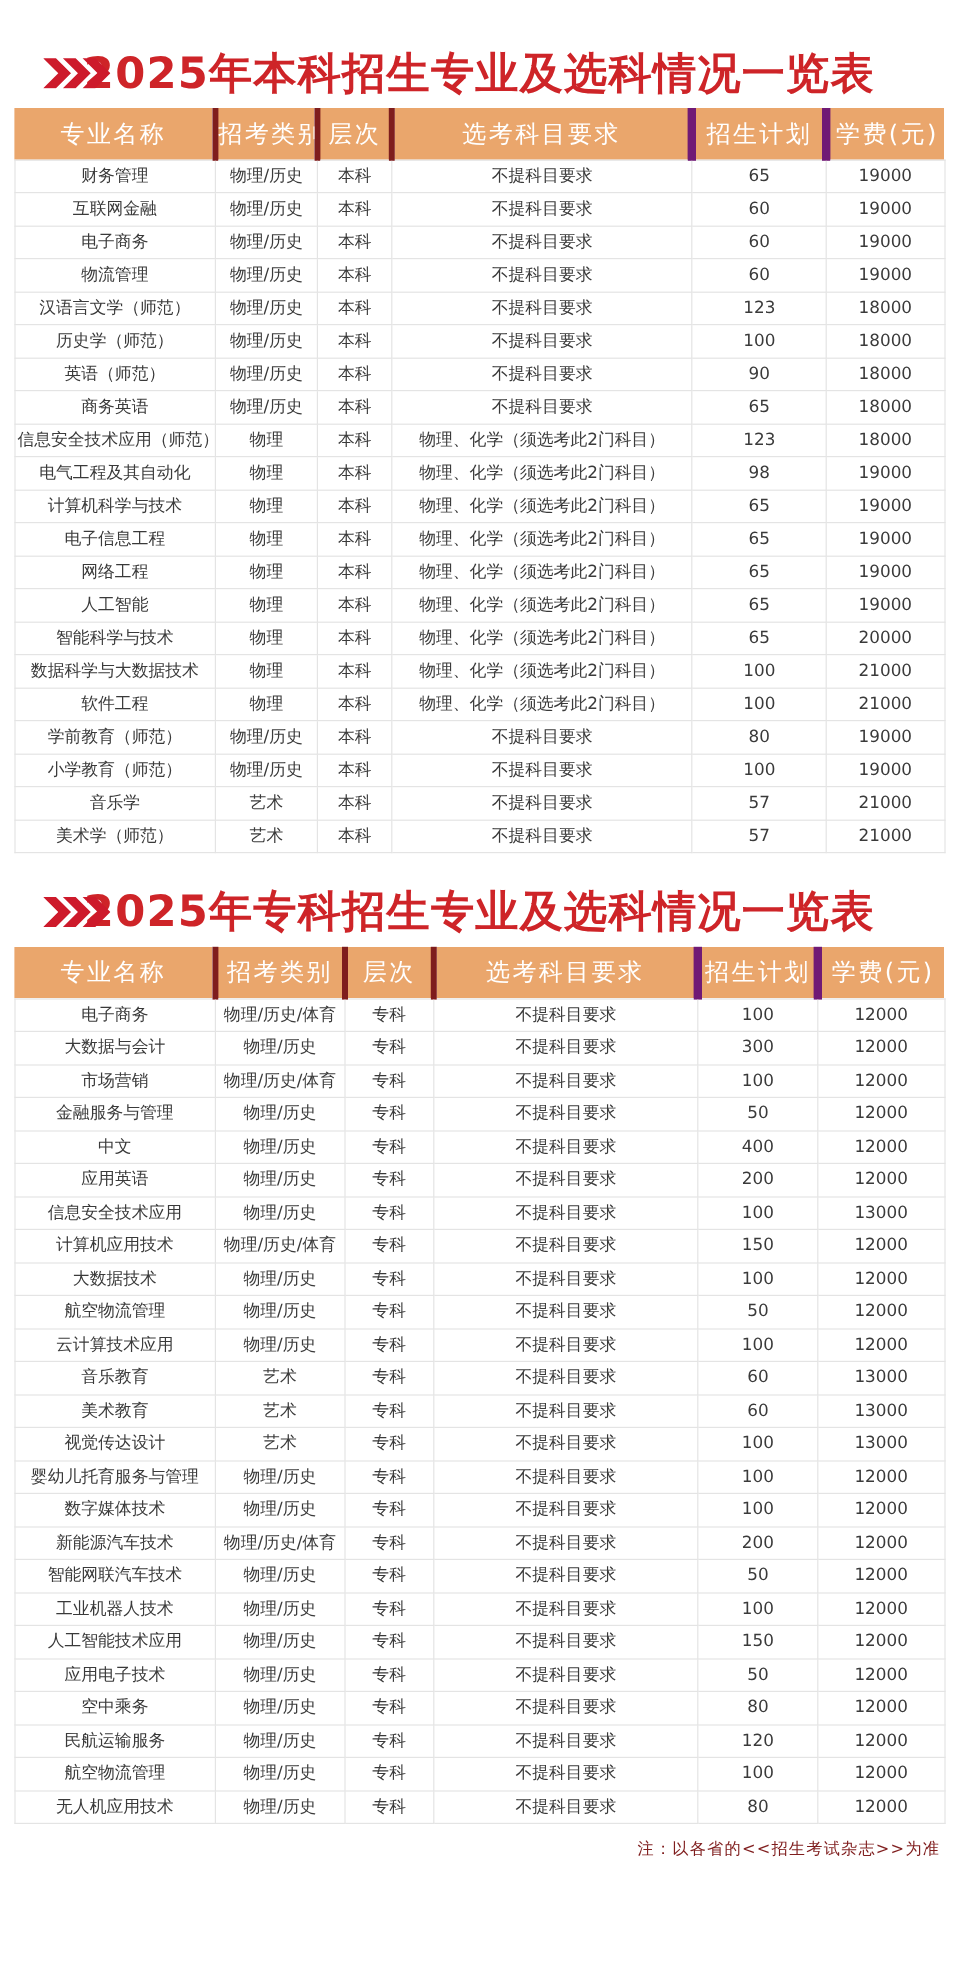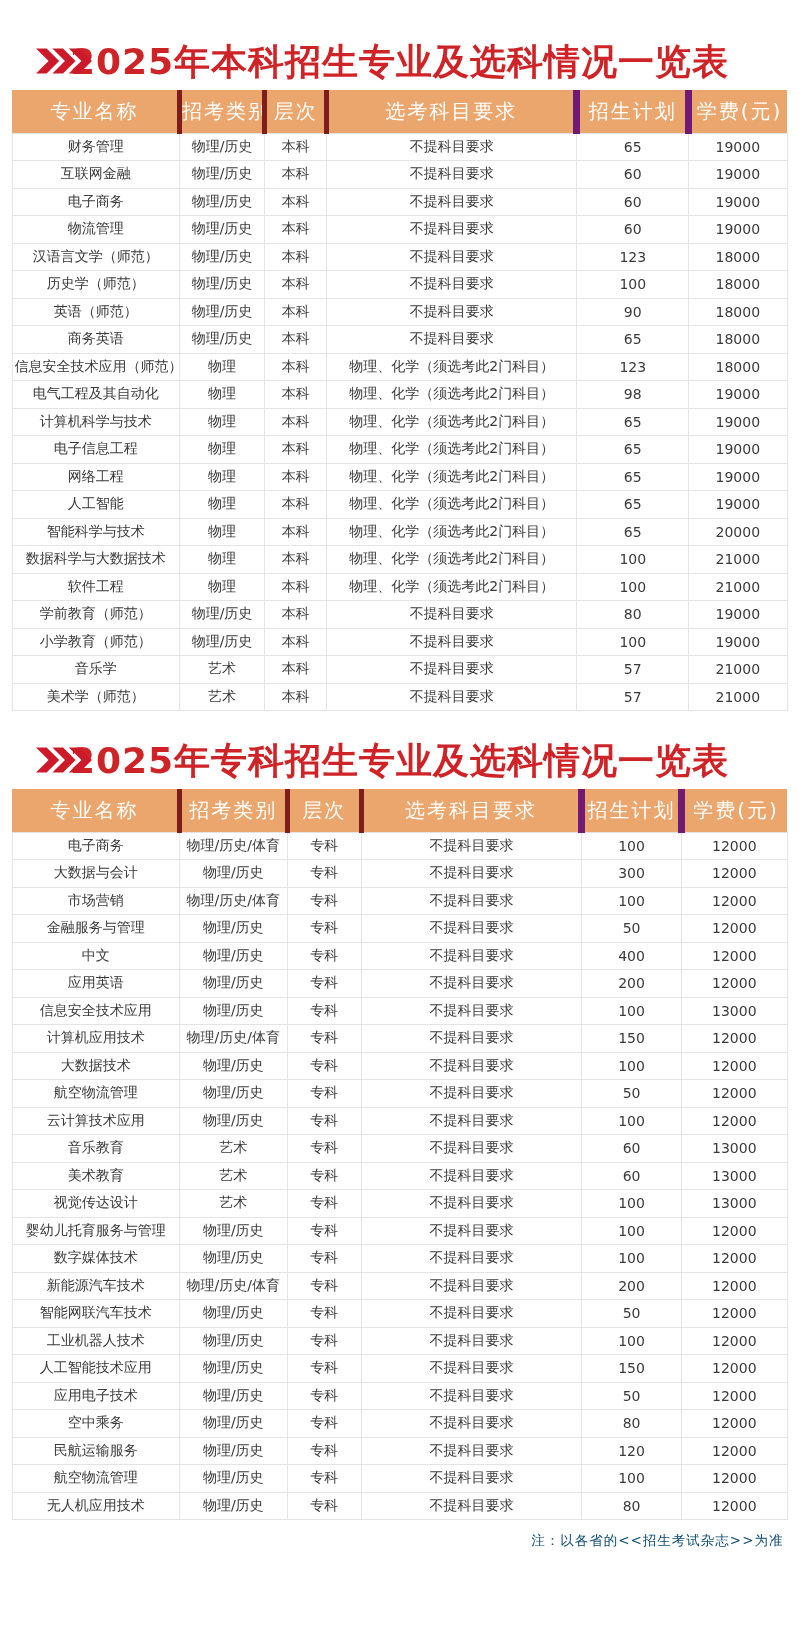--- a/index.html
+++ b/index.html
@@ -84,21 +84,21 @@
   .t0 .c1{width:21.6%}.t0 .c2{width:11.0%}.t0 .c3{width:8.0%}
   .t0 .c4{width:32.3%}.t0 .c5{width:14.4%}.t0 .c6{width:12.7%}
   
   .t1 .c1{width:21.6%}.t1 .c2{width:13.9%}.t1 .c3{width:9.6%}
   .t1 .c4{width:28.4%}.t1 .c5{width:12.9%}.t1 .c6{width:13.6%}
   .footnote{
     width:776px;
     margin:12px auto 0;
     text-align:right;
     font-size:13.5px;
-    color:#0c4a6e;
+    color:#7f1d1d;
     padding-right:4px;
     letter-spacing:1px;
   }
 </style>
 </head>
 <body>
 
 <div class="page">
 
   <section class="table-section section-1">

